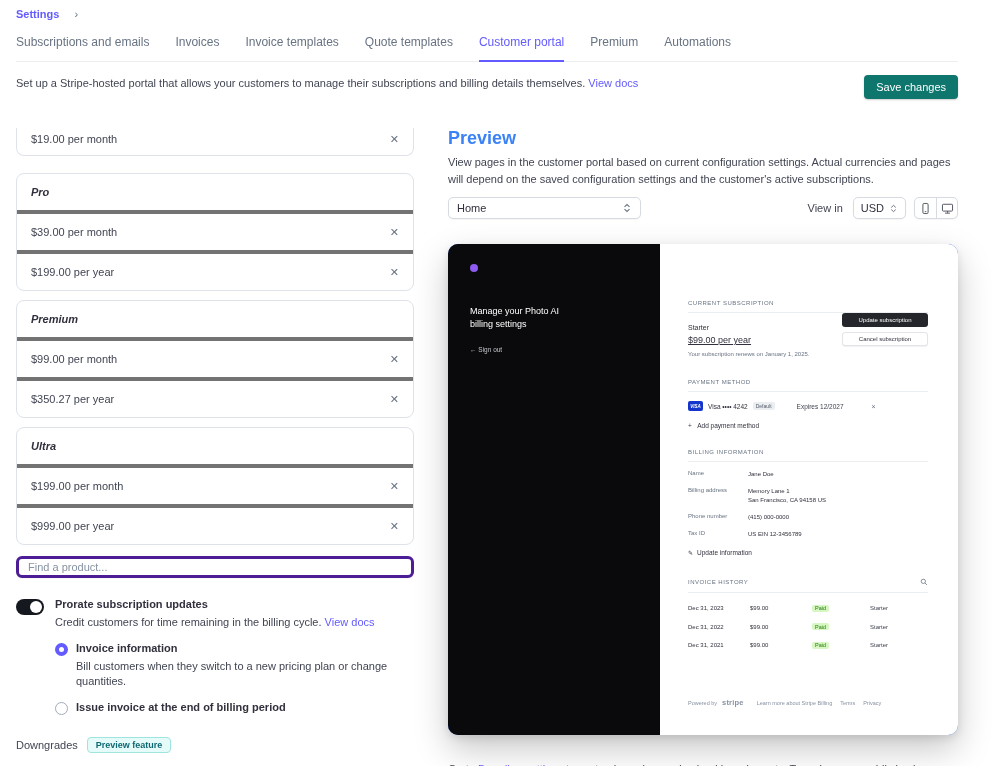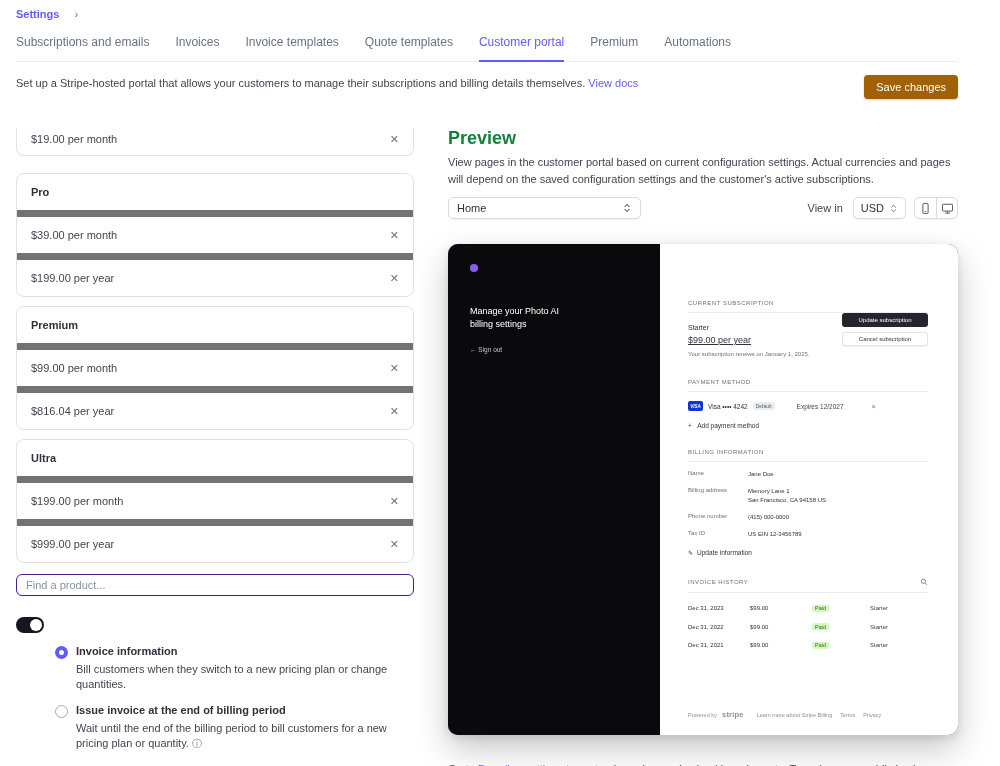--- a/index.html
+++ b/index.html
@@ -14,34 +14,34 @@
   .header { padding:8px 42px 0 16px; }
   .breadcrumb { display:flex; align-items:center; gap:15px; font-size:11px; }
   .crumb { font-weight:700; color:#635bff; }
   .crumb-sep { color:#687383; font-size:11px; }
   h1 { font-size:21px; font-weight:700; color:#30313d; margin-top:3px; letter-spacing:-0.2px; }
   .tabs { display:flex; gap:26px; border-bottom:1px solid #ebeef1; margin-top:15px; }
   .tab { font-size:12px; color:#687383; padding-bottom:11px; cursor:pointer; white-space:nowrap; }
   .tab.active { color:#635bff; border-bottom:2px solid #635bff; margin-bottom:-1px; }
   .intro-row { display:flex; justify-content:space-between; align-items:flex-start; padding-top:13px; }
   .intro-text { font-size:11px; color:#414552; max-width:660px; line-height:1.5; }
-  .save-btn { background:#a16207; color:#fff; border:none; border-radius:4px; font-size:11px;
+  .save-btn { background:#0f766e; color:#fff; border:none; border-radius:4px; font-size:11px;
     font-family:inherit; padding:6px 12px; cursor:pointer; box-shadow:0 1px 2px rgba(0,0,0,.2); }
 
   
   .left-col { position:absolute; left:16px; top:128px; width:398px; }
   .product-box { border:1px solid #dee3ea; border-radius:8px; margin-bottom:9px; background:#fff; }
-  .product-box > * + * { border-top:7px solid #737373; }
+  .product-box > * + * { border-top:4px solid #737373; }
   .product-box.clipped { height:28px; overflow:hidden; border-top:none; border-radius:0 0 8px 8px; margin-bottom:17px; }
   .product-box.clipped .price-row { padding:5px 14px 9px; }
-  .group-header { padding:12px 14px; font-size:11px; font-weight:700; color:#30313d; }
+  .group-header { padding:12px 14px; font-size:11px; font-weight:700; color:#30313d;font-style:italic; }
   .price-row { display:flex; justify-content:space-between; align-items:center; padding:12px 14px;
     font-size:11px; color:#414552; }
   .remove-x { color:#687383; font-size:11px; cursor:pointer; line-height:1; }
-  .find-input { width:100%; height:22px; border:1px solid #4c1d95; border-radius:6px; padding:0 9px;
+  .find-input { width:100%; height:22px; border:3px solid #4c1d95; border-radius:6px; padding:0 9px;
     font-size:11px; font-family:inherit; color:#30313d; margin-top:2px; outline:none;
     box-shadow:0 1px 1px rgba(0,0,0,.03); }
   .find-input::placeholder { color:#8792a2; }
 
   .toggle-section { margin-top:20px; display:flex; gap:11px; }
   .toggle { width:28px; height:16px; border-radius:9px; background:#15191f; position:relative; flex:none; margin-top:1px; cursor:pointer; }
   .knob { position:absolute; right:2px; top:2px; width:12px; height:12px; border-radius:50%; background:#fff; }
   .toggle-title { font-size:11px; font-weight:700; color:#30313d; }
   .toggle-desc { font-size:11px; color:#414552; margin-top:5px; line-height:1.35; }
 
@@ -52,21 +52,21 @@
   .radio-title { font-size:11px; font-weight:700; color:#30313d; }
   .radio-desc { font-size:11px; color:#414552; margin-top:5px; max-width:332px; line-height:1.35; }
   .info-glyph { color:#687383; font-size:10px; }
 
   .downgrades-row { margin-top:22px; display:flex; align-items:center; gap:9px; font-size:11px; color:#414552; }
   .preview-badge { font-size:9px; font-weight:600; padding:2px 8px; border-radius:4px;
     background:#e4fbf9; border:1px solid #9fe4df; color:#0e6873; }
 
   
   .right-col { position:absolute; left:448px; top:128px; width:510px; }
-  .preview-title { font-size:18px; font-weight:700; color:#15803d; }
+  .preview-title { font-size:18px; font-weight:700; color:#3b82f6; }
   .preview-desc { font-size:11px; color:#414552; line-height:1.5; margin-top:5px; }
   .controls { display:flex; align-items:center; margin-top:10px; }
   .page-select { width:193px; height:22px; border:1px solid #d5dbe1; border-radius:5px; background:#fff;
     display:flex; align-items:center; justify-content:space-between; padding:0 8px; font-size:11px;
     color:#30313d; cursor:pointer; box-shadow:0 1px 1px rgba(0,0,0,.04); }
   .view-in { margin-left:auto; font-size:11px; color:#414552; margin-right:10px; }
   .currency-select { height:22px; border:1px solid #d5dbe1; border-radius:5px; background:#fff;
     display:flex; align-items:center; gap:5px; padding:0 7px; font-size:11px; color:#30313d;
     cursor:pointer; box-shadow:0 1px 1px rgba(0,0,0,.04); }
   .device-toggle { display:flex; border:1px solid #d5dbe1; border-radius:5px; margin-left:8px;
@@ -108,21 +108,21 @@
   .info-label { width:60px; flex:none; color:#687383; }
   .info-value { color:#30313d; line-height:1.5; }
   .update-row { margin-top:10px; font-size:6.5px; color:#30313d; display:flex; gap:4px; align-items:center; cursor:pointer; }
   .pencil-glyph { font-size:6px; color:#414552; }
   .inv-block { margin-top:22px; }
   .inv-row { display:grid; grid-template-columns:62px 62px 58px auto; margin-top:11.5px; font-size:6px;
     align-items:center; color:#30313d; }
   .paid-badge { justify-self:start; font-size:5.5px; background:#d7f7c2; color:#227a0b;
     padding:0.5px 3px; border-radius:2px; }
   .inv-plan { color:#414552; }
-  .mock-footer { position:absolute; left:28px; right:30px; bottom:16px; display:flex; align-items:baseline;
+  .mock-footer { position:absolute; left:28px; right:30px; bottom:28px; display:flex; align-items:baseline;
     gap:5px; font-size:5.5px; color:#8792a2; }
   .stripe-brand { font-weight:700; font-size:7.5px; letter-spacing:.2px; }
   .f-links { margin-left:8px; display:flex; gap:8px; }
   .branding-note { margin-top:26px; font-size:11px; color:#414552; line-height:1.5; }
 </style>
 </head>
 <body>
 
 <div class="header">
   <div class="breadcrumb">
@@ -168,21 +168,21 @@
     </div>
   </div>
 
   <div class="product-box">
     <div class="group-header">Premium</div>
     <div class="price-row">
       <span>$99.00 per month</span>
       <span class="remove-x">✕</span>
     </div>
     <div class="price-row">
-      <span>$816.04 per year</span>
+      <span>$350.27 per year</span>
       <span class="remove-x">✕</span>
     </div>
   </div>
 
   <div class="product-box">
     <div class="group-header">Ultra</div>
     <div class="price-row">
       <span>$199.00 per month</span>
       <span class="remove-x">✕</span>
     </div>
@@ -191,38 +191,41 @@
       <span class="remove-x">✕</span>
     </div>
   </div>
 
   <input class="find-input" type="text" placeholder="Find a product..." style="">
 
   <div class="toggle-section">
     <div class="toggle">
         <div class="knob"></div>
       </div>
+    <div>
+      <div class="toggle-title">Prorate subscription updates</div>
+      <div class="toggle-desc">
+        <span>Credit customers for time remaining in the billing cycle.</span>
+        <a class="link">View docs</a>
+      </div>
+    </div>
   </div>
 
   <div class="radio-option">
     <div class="radio selected"></div>
     <div>
       <div class="radio-title">Invoice information</div>
       <div class="radio-desc">Bill customers when they switch to a new pricing plan or change quantities.</div>
     </div>
   </div>
 
   <div class="radio-option">
     <div class="radio unselected"></div>
     <div>
       <div class="radio-title">Issue invoice at the end of billing period</div>
-      <div class="radio-desc">
-        <span>Wait until the end of the billing period to bill customers for a new pricing plan or quantity.</span>
-        <span class="info-glyph">ⓘ</span>
-      </div>
     </div>
   </div>
 
   <div class="downgrades-row">
     <span>Downgrades</span>
     <span class="preview-badge">Preview feature</span>
   </div>
 
 </div>
 

